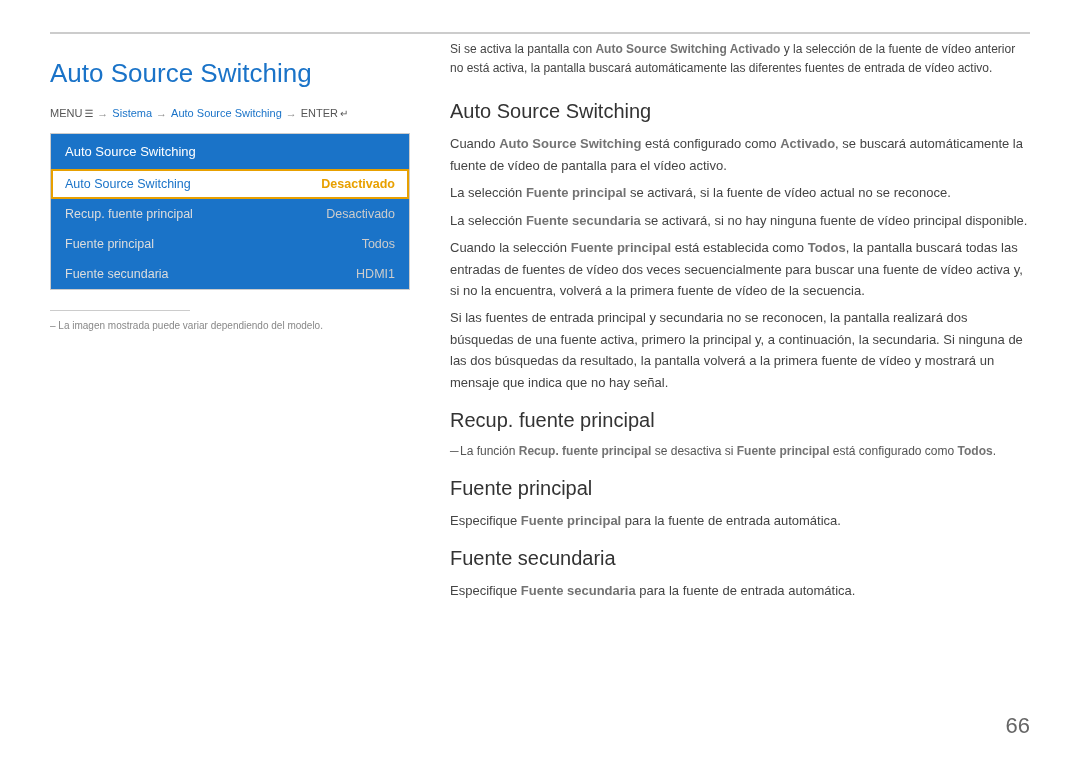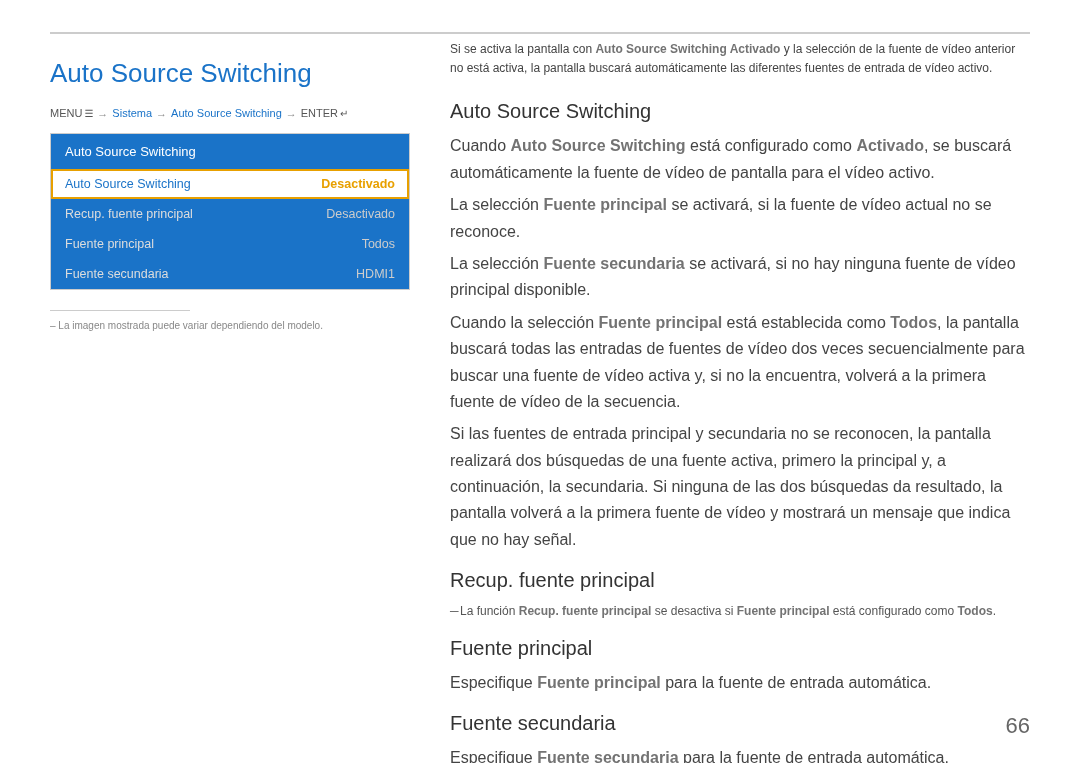--- a/index.html
+++ b/index.html
@@ -122,21 +122,21 @@
       margin-bottom: 22px;
     }
     .section-title {
       font-size: 20px;
       font-weight: 300;
       color: #333;
       margin-bottom: 10px;
       margin-top: 4px;
     }
     .section-text {
-      font-size: 16px;
+      font-size: 13px;
       color: #444;
       line-height: 1.65;
       margin-bottom: 6px;
     }
     .section-divider {
       margin-bottom: 16px;
     }
     .orange {
       color: #737373;
       font-weight: 600;

